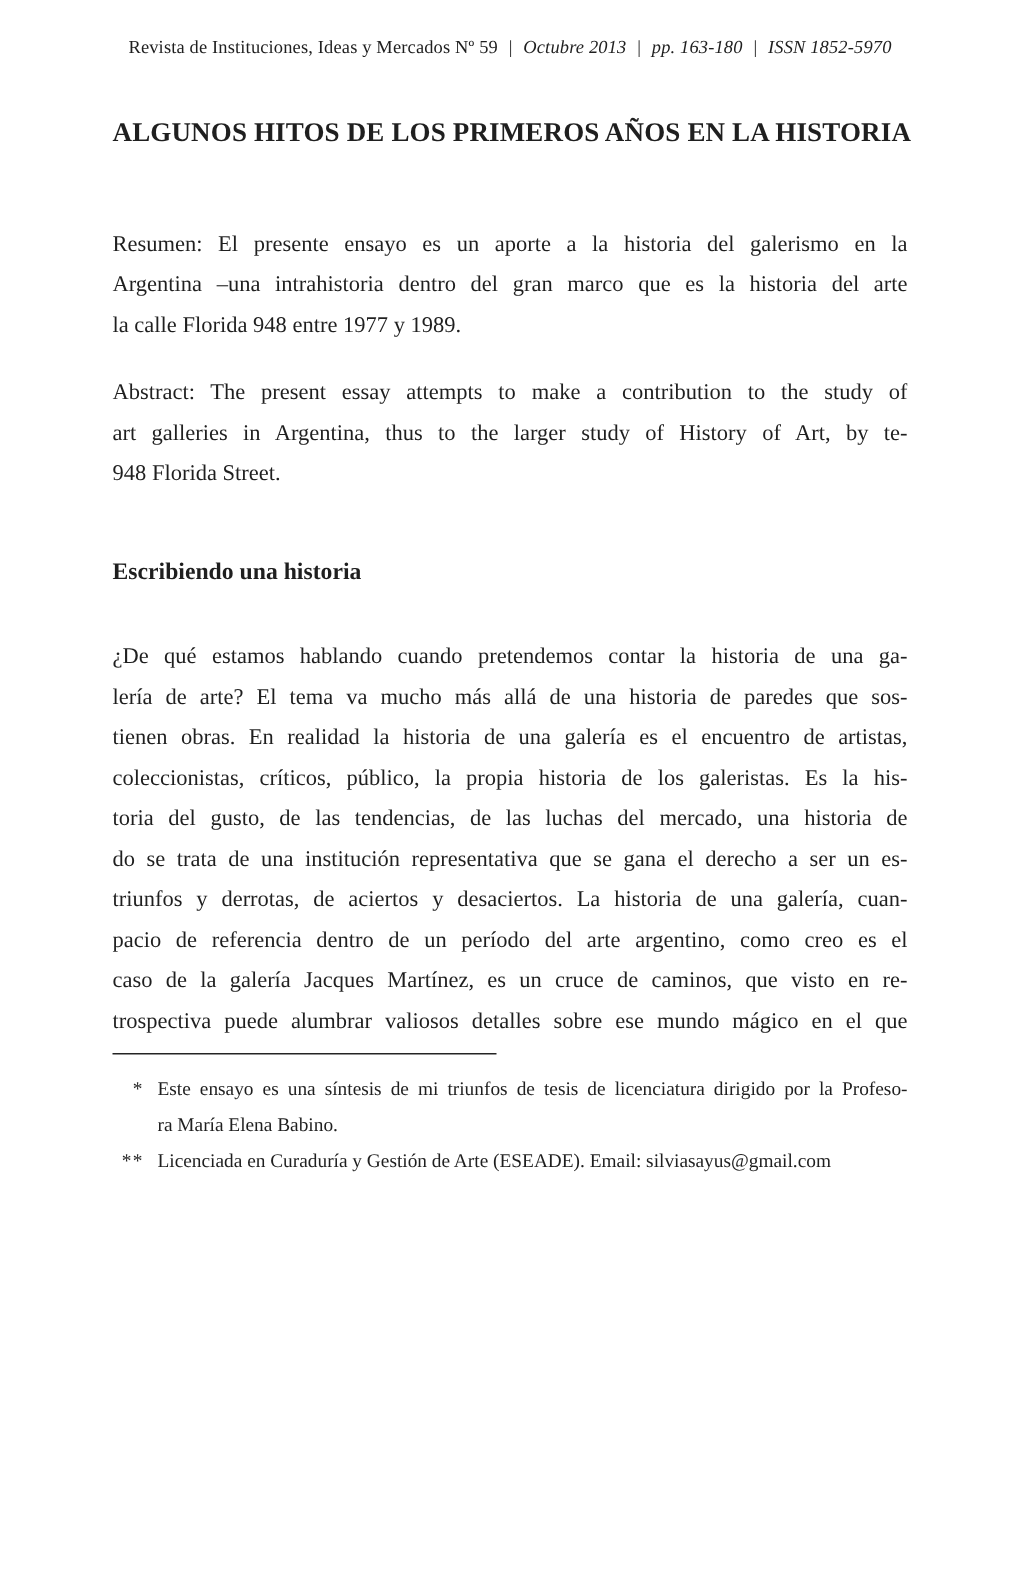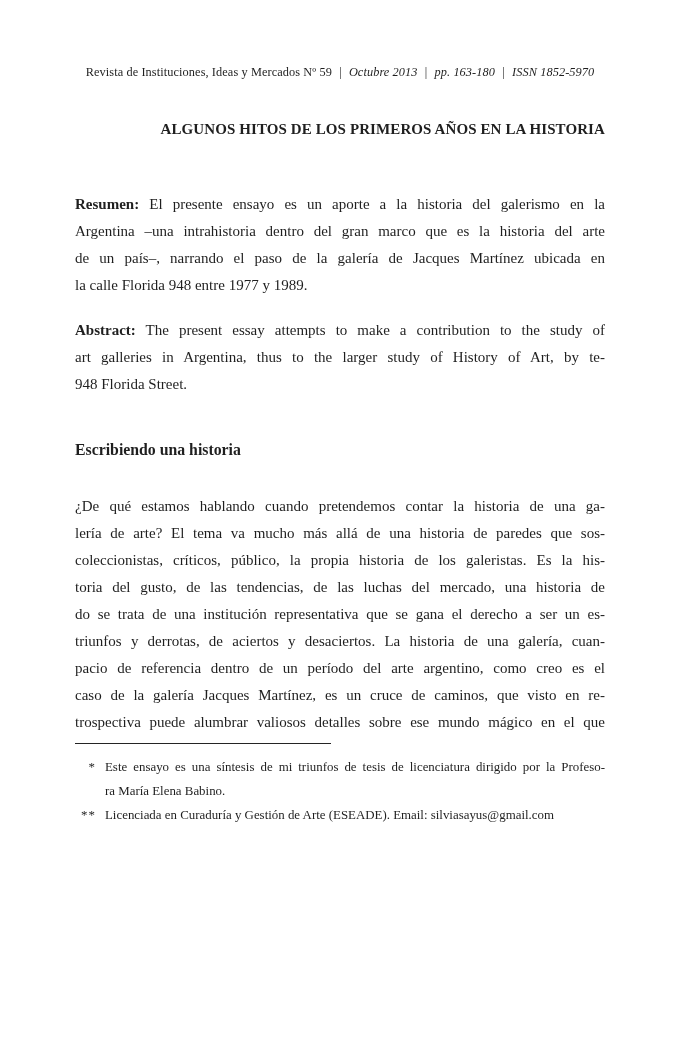--- a/index.html
+++ b/index.html
@@ -5,35 +5,35 @@
   html, body { margin: 0; padding: 0; background: #e8e8e8; }
   .page {
     position: relative;
     width: 680px;
     height: 1058px;
     margin: 0 auto;
     background: #ffffff;
     color: #1f1f1f;
     font-family: "Liberation Serif", serif;
     box-sizing: border-box;
-    padding: 64px 75px 0 75px;
+    padding: 23px 75px 0 75px;
     overflow: hidden;
   }
   .journal-header {
     text-align: center;
     font-size: 12.3px;
     line-height: 16px;
     white-space: nowrap;
     letter-spacing: 0.1px;
   }
   .journal-header .it { font-style: italic; }
   .journal-header .sep { margin: 0 4px; }
   .title {
     margin: 37px 0 0 0;
-    font-size: 15px;
+    font-size: 18px;
     font-weight: bold;
     line-height: 25px;
     text-align: right;
     letter-spacing: 0.1px;
   }
   .title-line { display: block; white-space: nowrap; }
   .sup {
     font-size: 0.65em;
     position: relative;
     top: -0.45em;
@@ -51,21 +51,21 @@
     font-size: 15px;
     line-height: 27px;
   }
   .para .line {
     text-align: justify;
     text-align-last: justify;
     height: 27px;
     overflow: hidden;
   }
   .para .line.line-last { text-align-last: left; }
-  .b { font-weight: bold; }
+  .b { font-weight: normal; }
   .resumen  { margin-top: 49px; }
   .abstract { margin-top: 18px; }
   .section-heading {
     margin: 42px 0 0 0;
     font-size: 15.8px;
     font-weight: bold;
     line-height: 20px;
   }
   .body-para { margin-top: 33px; }
   .footnote-rule {
@@ -111,35 +111,35 @@
   </div>
 
   <h1 class="title">
     <span class="title-line">ALGUNOS HITOS DE LOS PRIMEROS AÑOS EN LA HISTORIA</span>
   </h1>
 
 
   <div class="para resumen">
       <div class="line"><span class="b">Resumen:</span> El presente ensayo es un aporte a la historia del galerismo en la</div>
       <div class="line">Argentina –una intrahistoria dentro del gran marco que es la historia del arte</div>
-      <div class="line">de un país–, narrando el paso de la galería de Jacques Martínez ubicada en</div>
       <div class="line line-last">la calle Florida 948 entre 1977 y 1989.</div>
     </div>
 
   <div class="para abstract">
       <div class="line"><span class="b">Abstract:</span> The present essay attempts to make a contribution to the study of</div>
       <div class="line">art galleries in Argentina, thus to the larger study of History of Art, by te-</div>
       <div class="line line-last">948 Florida Street.</div>
     </div>
 
   <h2 class="section-heading">Escribiendo una historia</h2>
 
   <div class="para body-para">
       <div class="line">¿De qué estamos hablando cuando pretendemos contar la historia de una ga-</div>
       <div class="line">lería de arte? El tema va mucho más allá de una historia de paredes que sos-</div>
+      <div class="line">tienen obras. En realidad la historia de una galería es el encuentro de artistas,</div>
       <div class="line">coleccionistas, críticos, público, la propia historia de los galeristas. Es la his-</div>
       <div class="line">toria del gusto, de las tendencias, de las luchas del mercado, una historia de</div>
       <div class="line">do se trata de una institución representativa que se gana el derecho a ser un es-</div>
       <div class="line">triunfos y derrotas, de aciertos y desaciertos. La historia de una galería, cuan-</div>
       <div class="line">pacio de referencia dentro de un período del arte argentino, como creo es el</div>
       <div class="line">caso de la galería Jacques Martínez, es un cruce de caminos, que visto en re-</div>
       <div class="line">trospectiva puede alumbrar valiosos detalles sobre ese mundo mágico en el que</div>
     </div>
 
   <div class="footnote-rule"></div>

